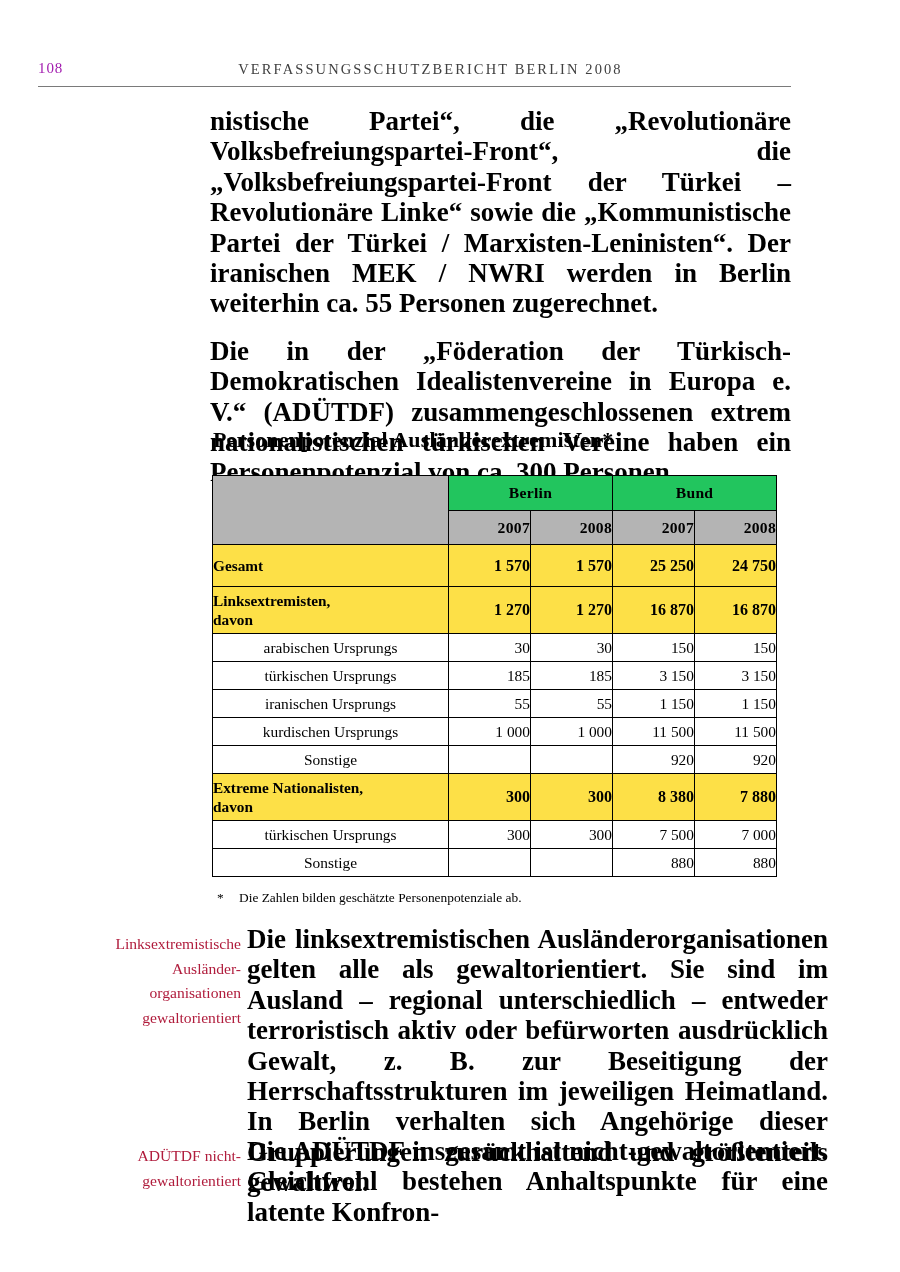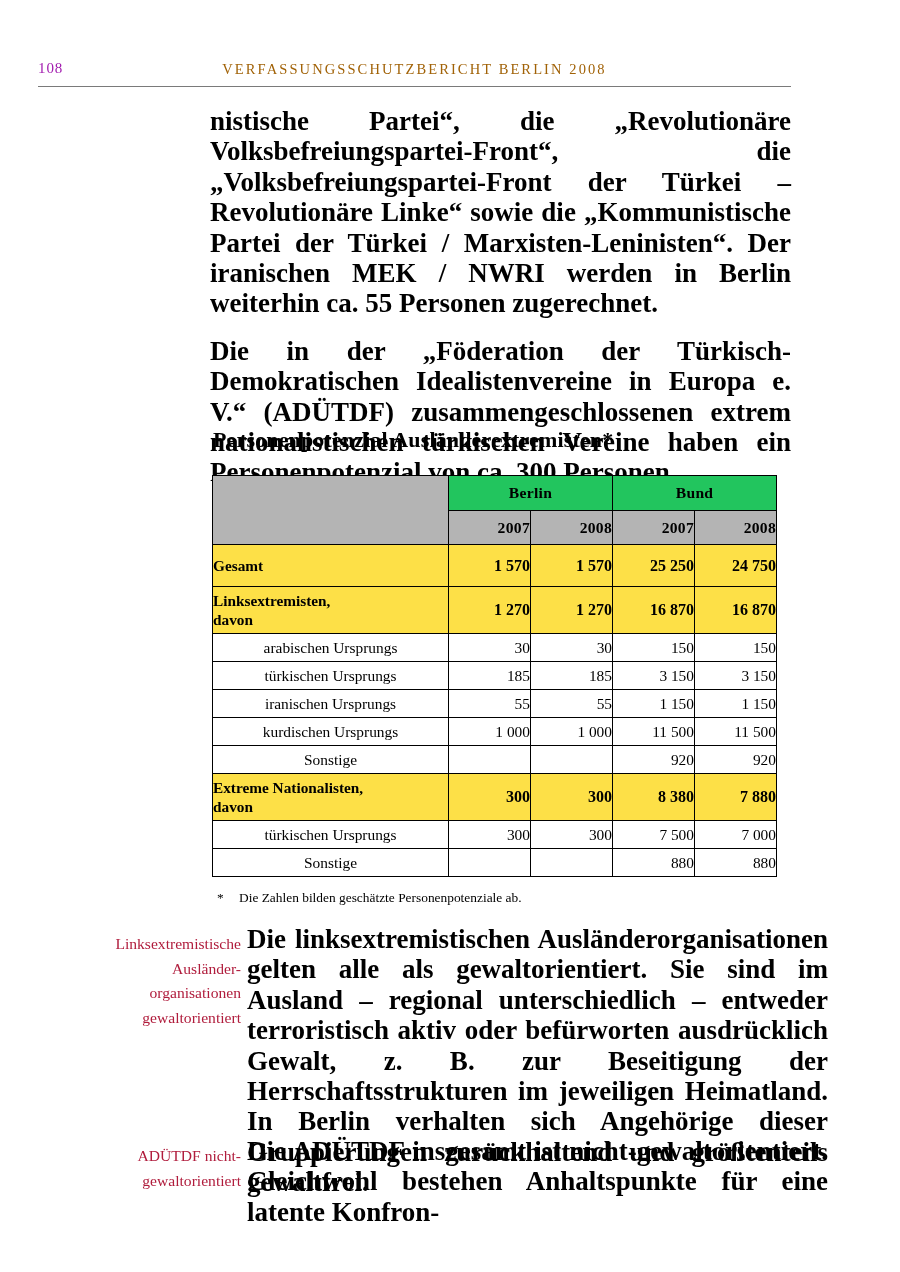--- a/index.html
+++ b/index.html
@@ -34,27 +34,27 @@
   .runhead-folio {
     position: absolute;
     left: 0;
     top: 0;
     font-size: 15px;
     letter-spacing: 0.9px;
     color: #a21caf;
   }
   .runhead-title {
     position: absolute;
-    left: 0;
+    left: 16px;
     top: 1px;
     width: 753px;
     text-align: center;
     font-size: 14.5px;
     letter-spacing: 2.1px;
-    color: #a16207;
+    color: #404040;
   }
   .runhead-rule {
     position: absolute;
     left: 38px;
     top: 86px;
     width: 753px;
     height: 1px;
     background: #7a7a7a;
   }
 

